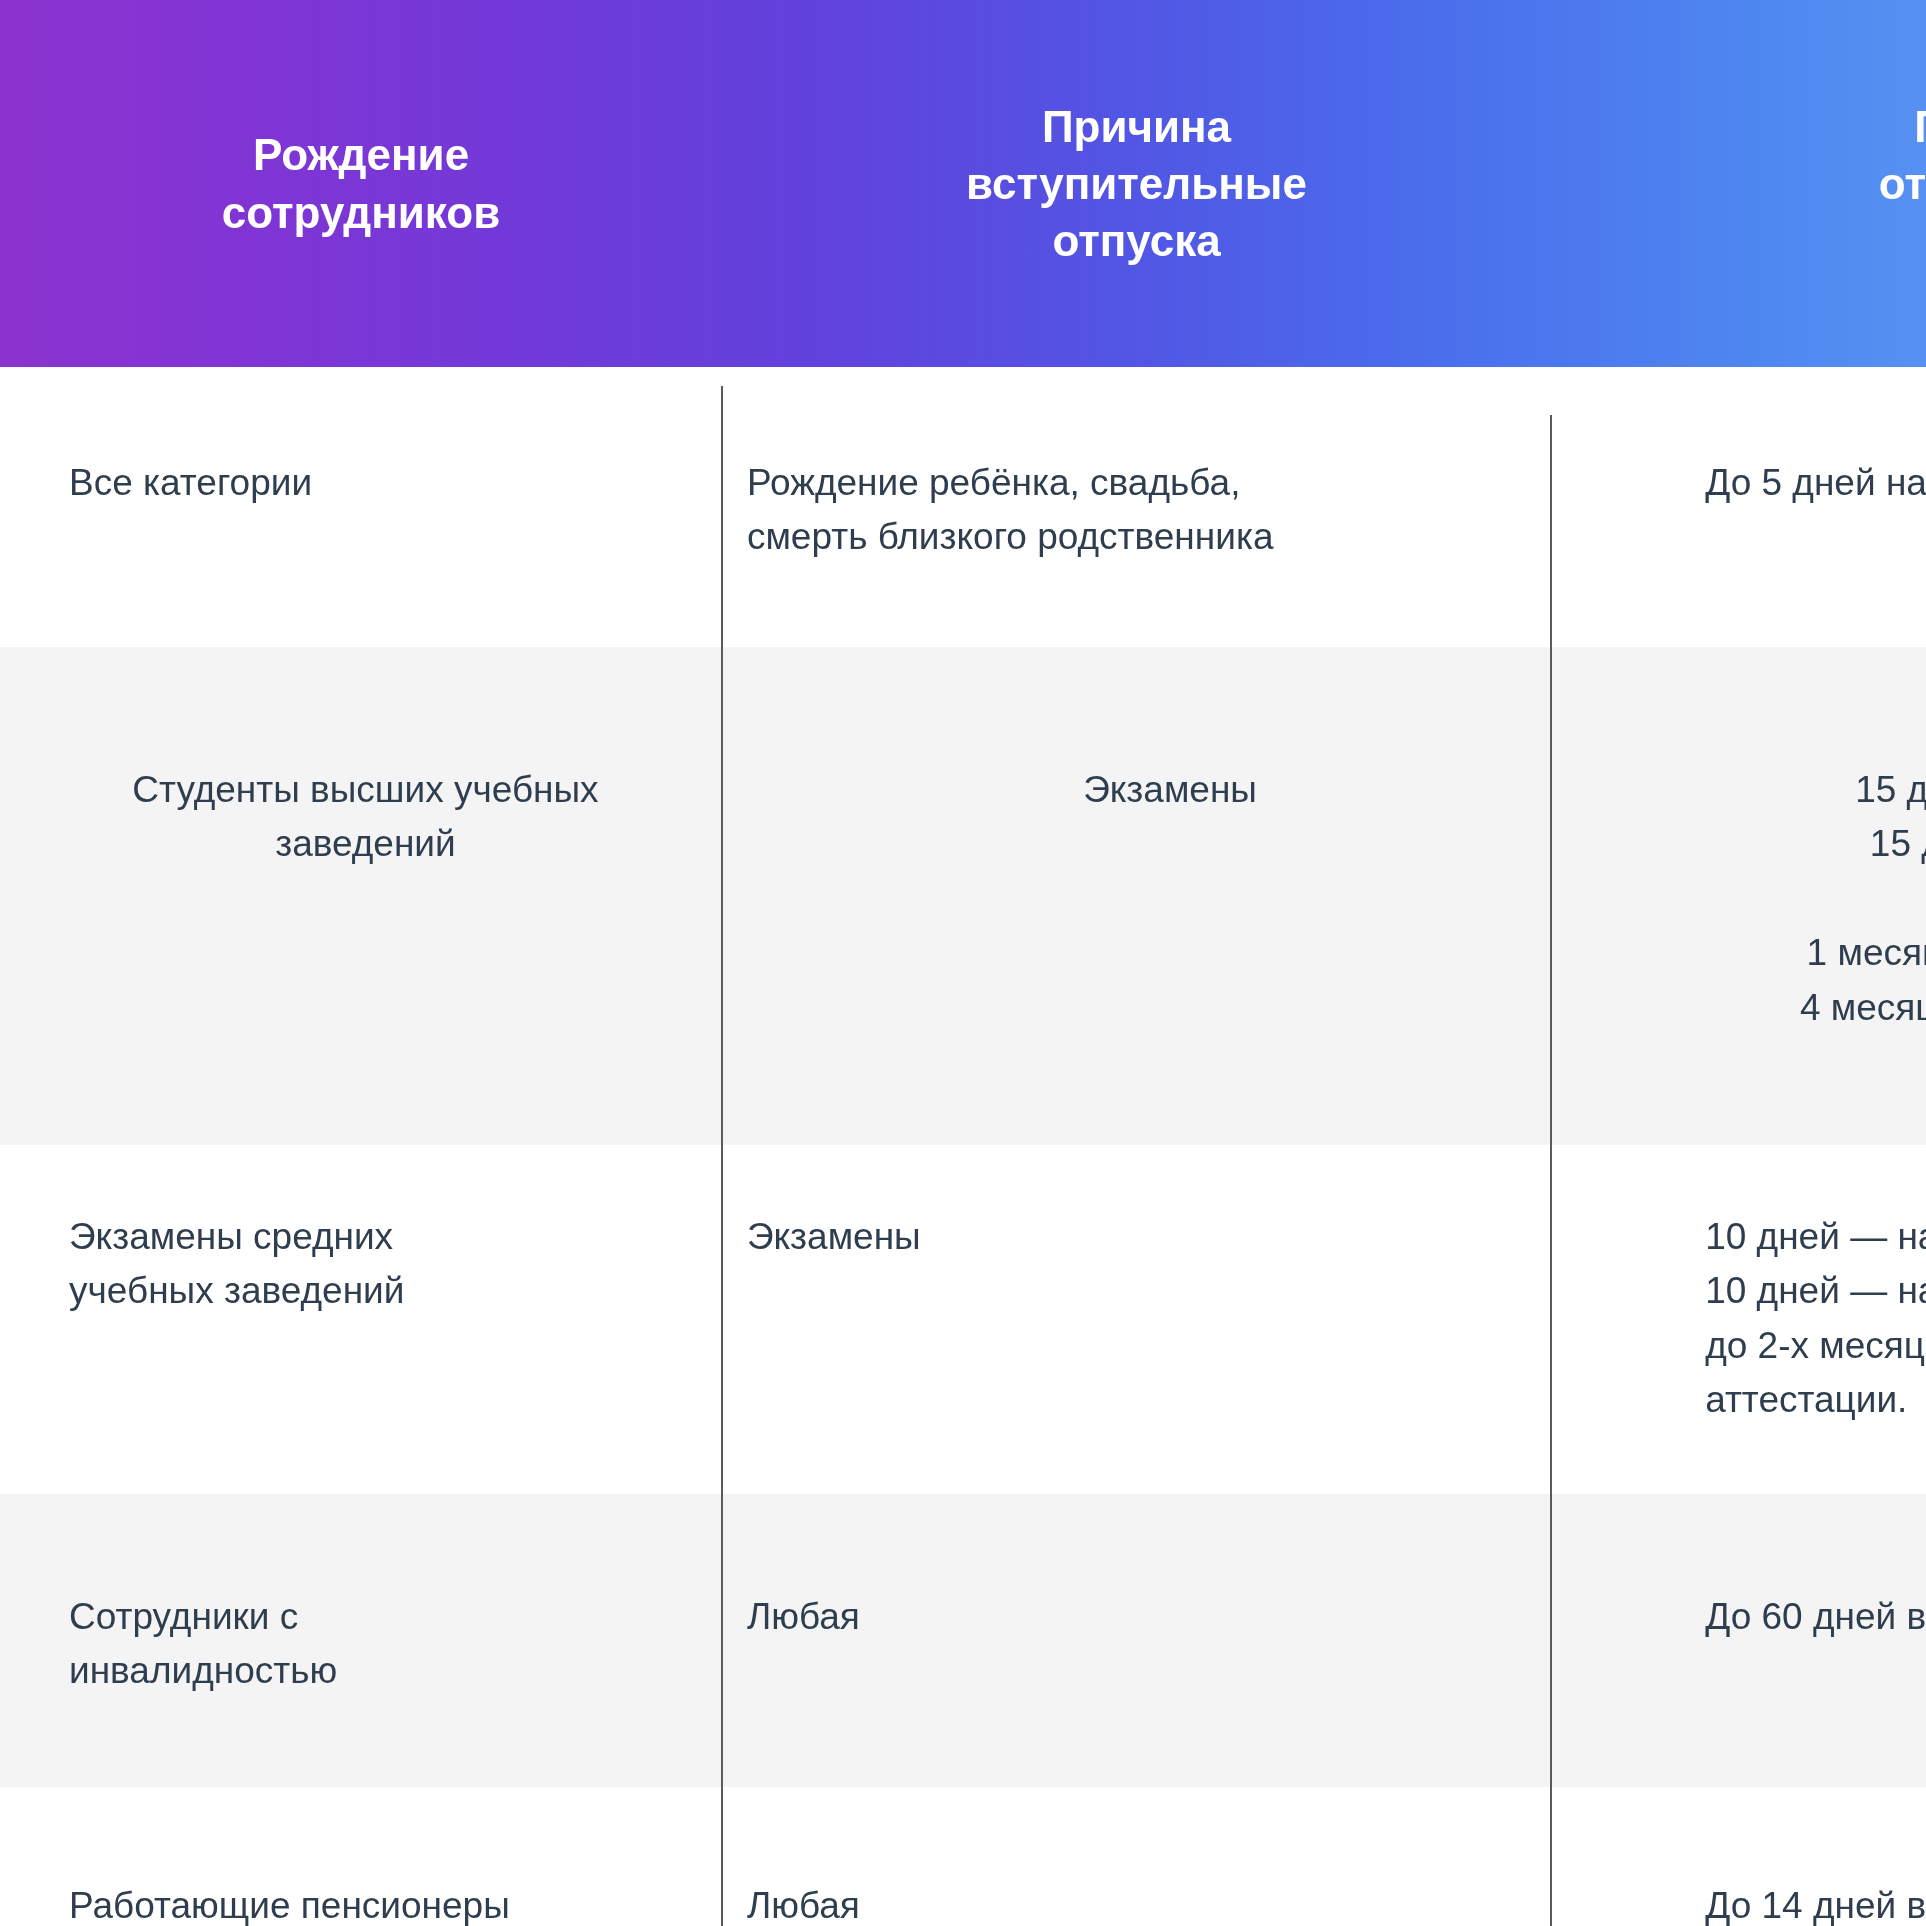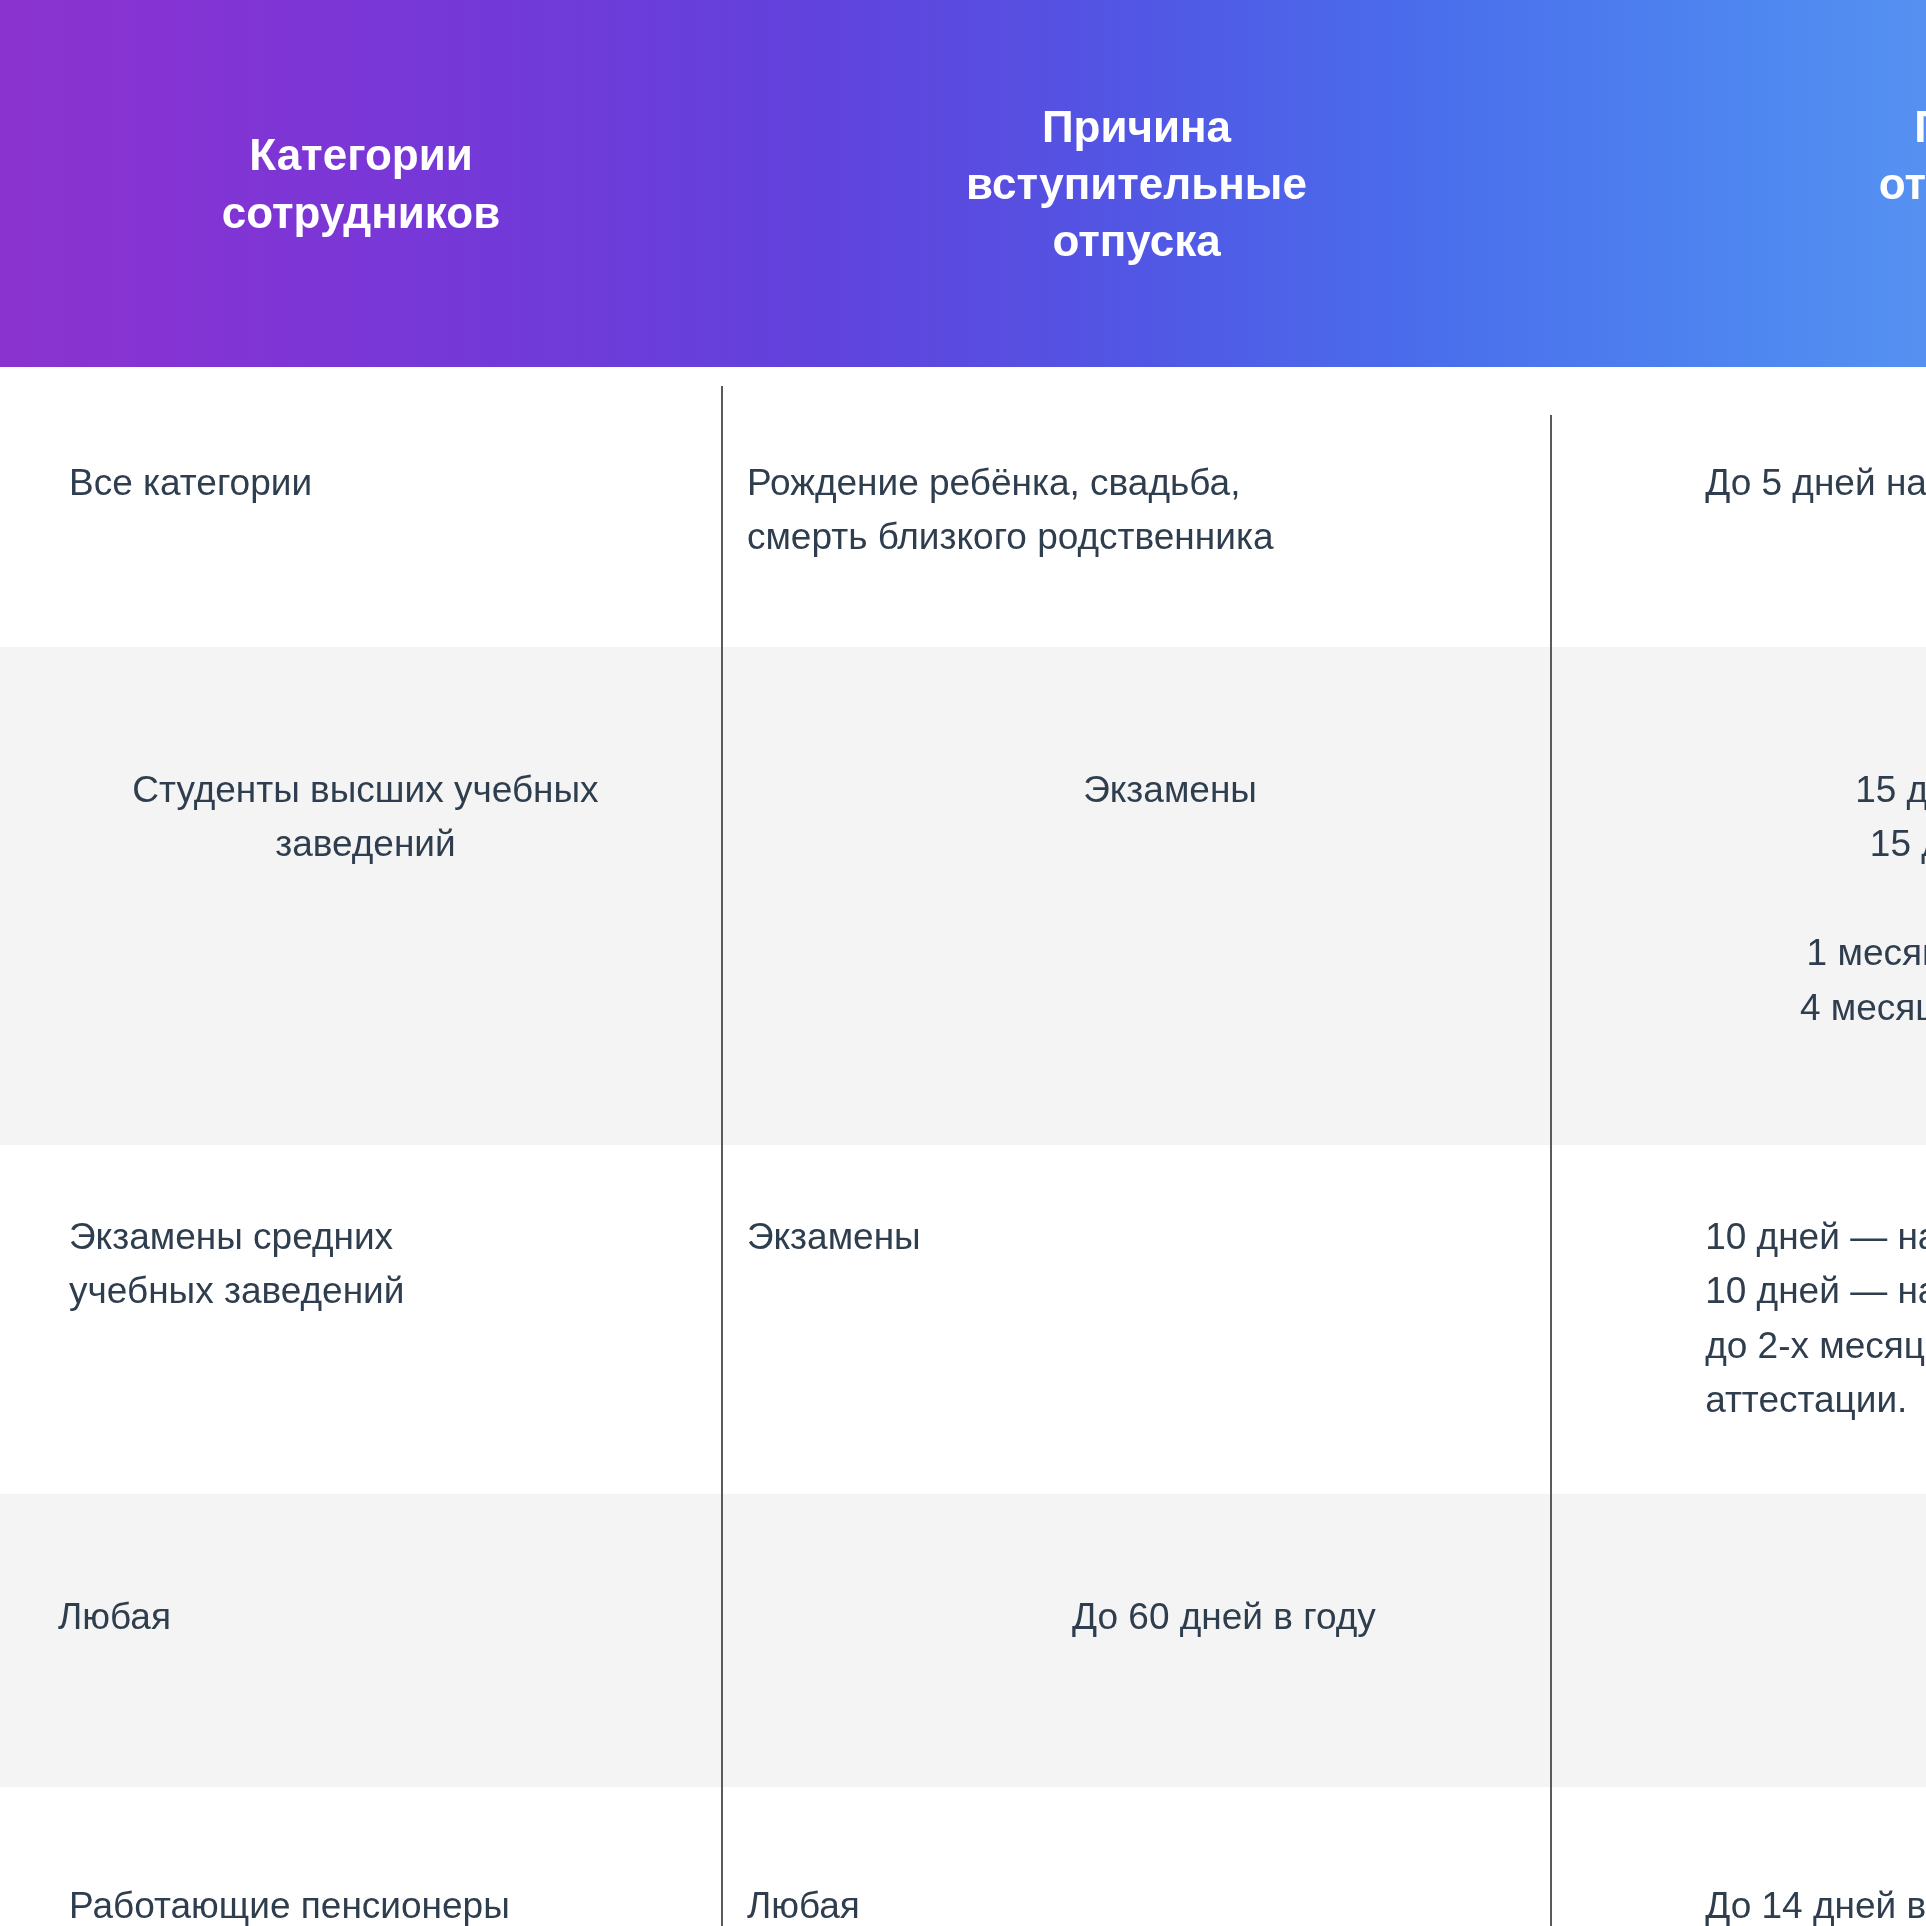--- a/index.html
+++ b/index.html
@@ -94,21 +94,21 @@
   }
   #vdiv-1 { left:721px; top:19px;  height:2336px; }
   #vdiv-2 { left:1550px; top:48px; height:2307px; }
 </style>
 </head>
 <body>
 
 <div id="table-root">
 
   <div class="thead">
-    <div class="th c1">Категории
+    <div class="th c1">Рождение
 сотрудников</div>
     <div class="th c2">Причина
 вступительные
 отпуска</div>
     <div class="th c3">Продолжительность
 отпуска без сохранения
 содержания</div>
   </div>
 
   <div class="tbody">
@@ -136,20 +136,22 @@
       <div class="td c1">Экзамены средних
 учебных заведений</div>
       <div class="td c2">Экзамены</div>
       <div class="td c3">10 дней — на вступительные испытания;
 10 дней — на промежуточную аттестацию;
 до 2-х месяцев — для подготовки к итоговой
 аттестации.</div>
     </div>
 
     <div class="trow alt r3">
+      <div class="td c1">Сотрудники с
+инвалидностью</div>
       <div class="td c2">Любая</div>
       <div class="td c3">До 60 дней в году</div>
     </div>
 
     <div class="trow plain r4">
       <div class="td c1">Работающие пенсионеры
 (по возрасту)</div>
       <div class="td c2">Любая</div>
       <div class="td c3">До 14 дней в году</div>
     </div>

